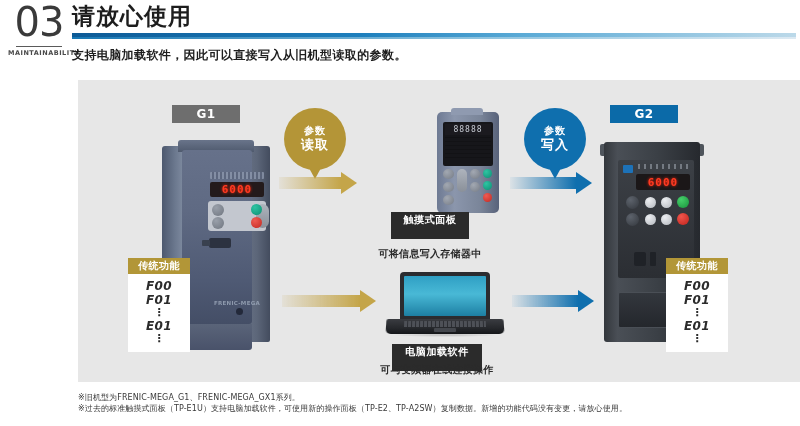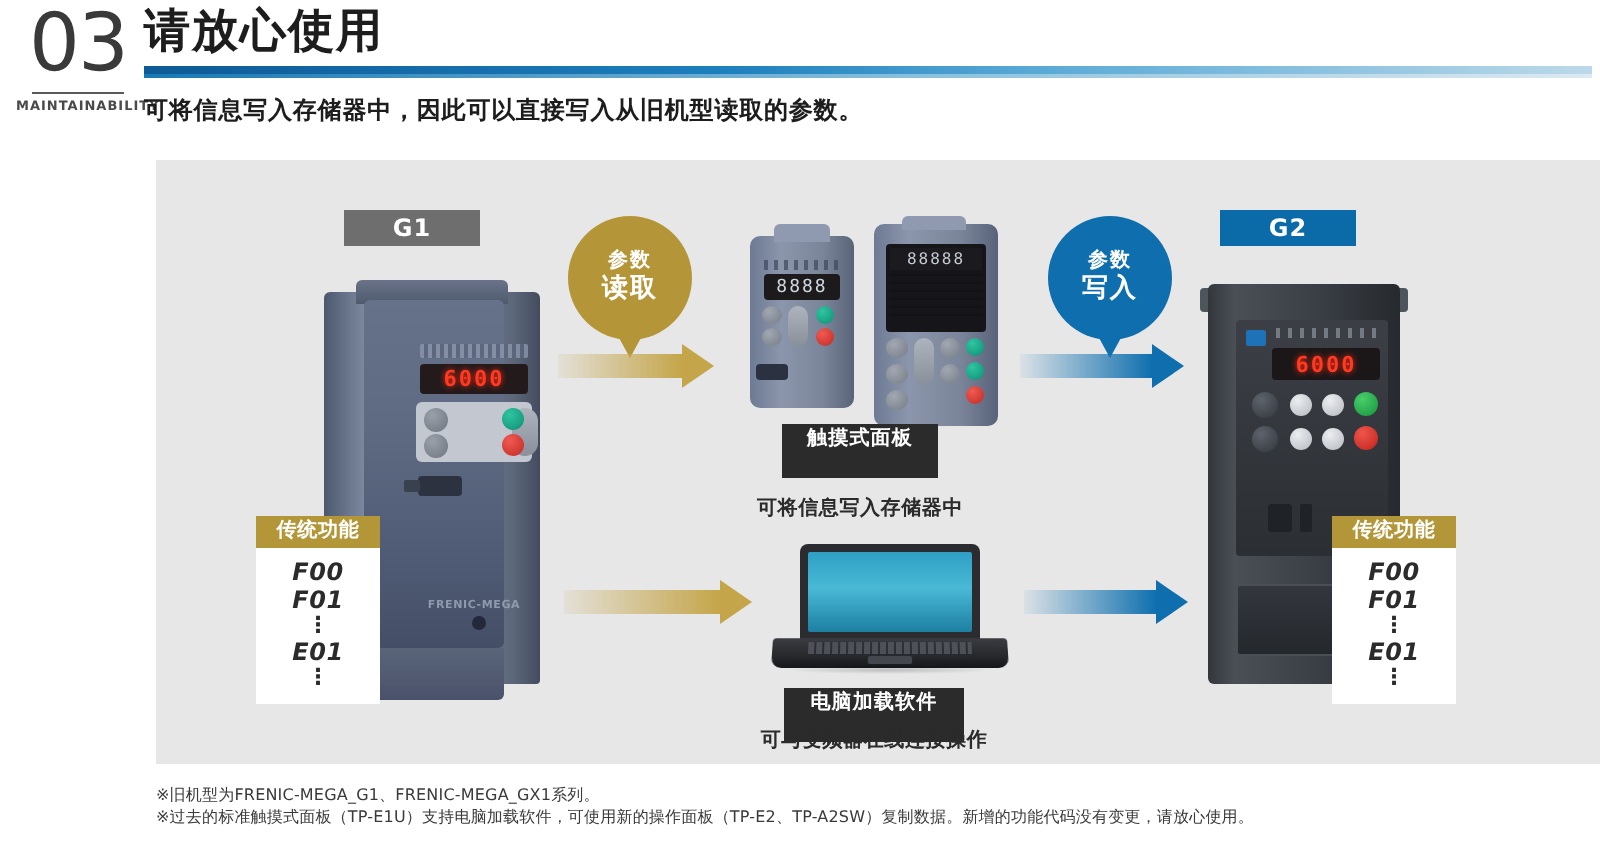--- a/index.html
+++ b/index.html
@@ -371,21 +371,21 @@
 
   <div class="header">
     <div class="num-block">
       <div class="num">03</div>
       <div class="num-rule"></div>
       <div class="num-sub">MAINTAINABILITY</div>
     </div>
     <div class="h-title">请放心使用</div>
     <div class="h-rule"></div>
     <div class="h-rule-thin"></div>
-    <div class="h-sub">可将信息写入存储器中，因此可以直接写入从旧机型读取的参数。</div>
+    <div class="h-sub">支持电脑加载软件，因此可以直接写入从旧机型读取的参数。</div>
   </div>
 
   <div class="panel"></div>
 
   <div class="dev-label lbl-g1">G1</div>
   <div class="dev-label lbl-g2">G2</div>
 
   <div class="g1">
     <div class="g1-side"></div>
     <div class="g1-topcap"></div>
@@ -401,37 +401,20 @@
         <div class="kb green" style="left:43px;top:3px;width:11px;height:11px;"></div>
         <div class="kb red" style="left:43px;top:16px;width:11px;height:11px;"></div>
       </div>
       <div class="g1-port"></div>
       <div class="g1-brand">FRENIC-MEGA</div>
     </div>
     <div class="g1-dot"></div>
     <div class="g1-lower"></div>
   </div>
 
-  <div class="tp tp1">
-    <div class="tp1-body">
-      <div class="tp1-txt"></div>
-      <div class="tp1-led">
-        <span>8888</span>
-      </div>
-      <div class="tp1-keys">
-        <div class="kk g" style="left:1px;top:0;width:10px;height:9px;"></div>
-        <div class="kk g" style="left:1px;top:11px;width:10px;height:9px;"></div>
-        <div class="kk pill" style="left:14px;top:0;width:10px;height:20px;"></div>
-        <div class="kk t" style="left:28px;top:0;width:9px;height:9px;"></div>
-        <div class="kk r" style="left:28px;top:11px;width:9px;height:9px;"></div>
-      </div>
-      <div class="tp1-port"></div>
-    </div>
-    <div class="tp1-cap"></div>
-  </div>
 
   <div class="tp tp2">
     <div class="tp2-body">
       <div class="tp2-screen">
         <div class="tp2-seg">
           <span>88888</span>
         </div>
         <div class="tp2-lcd"></div>
       </div>
       <div class="tp2-keys">

